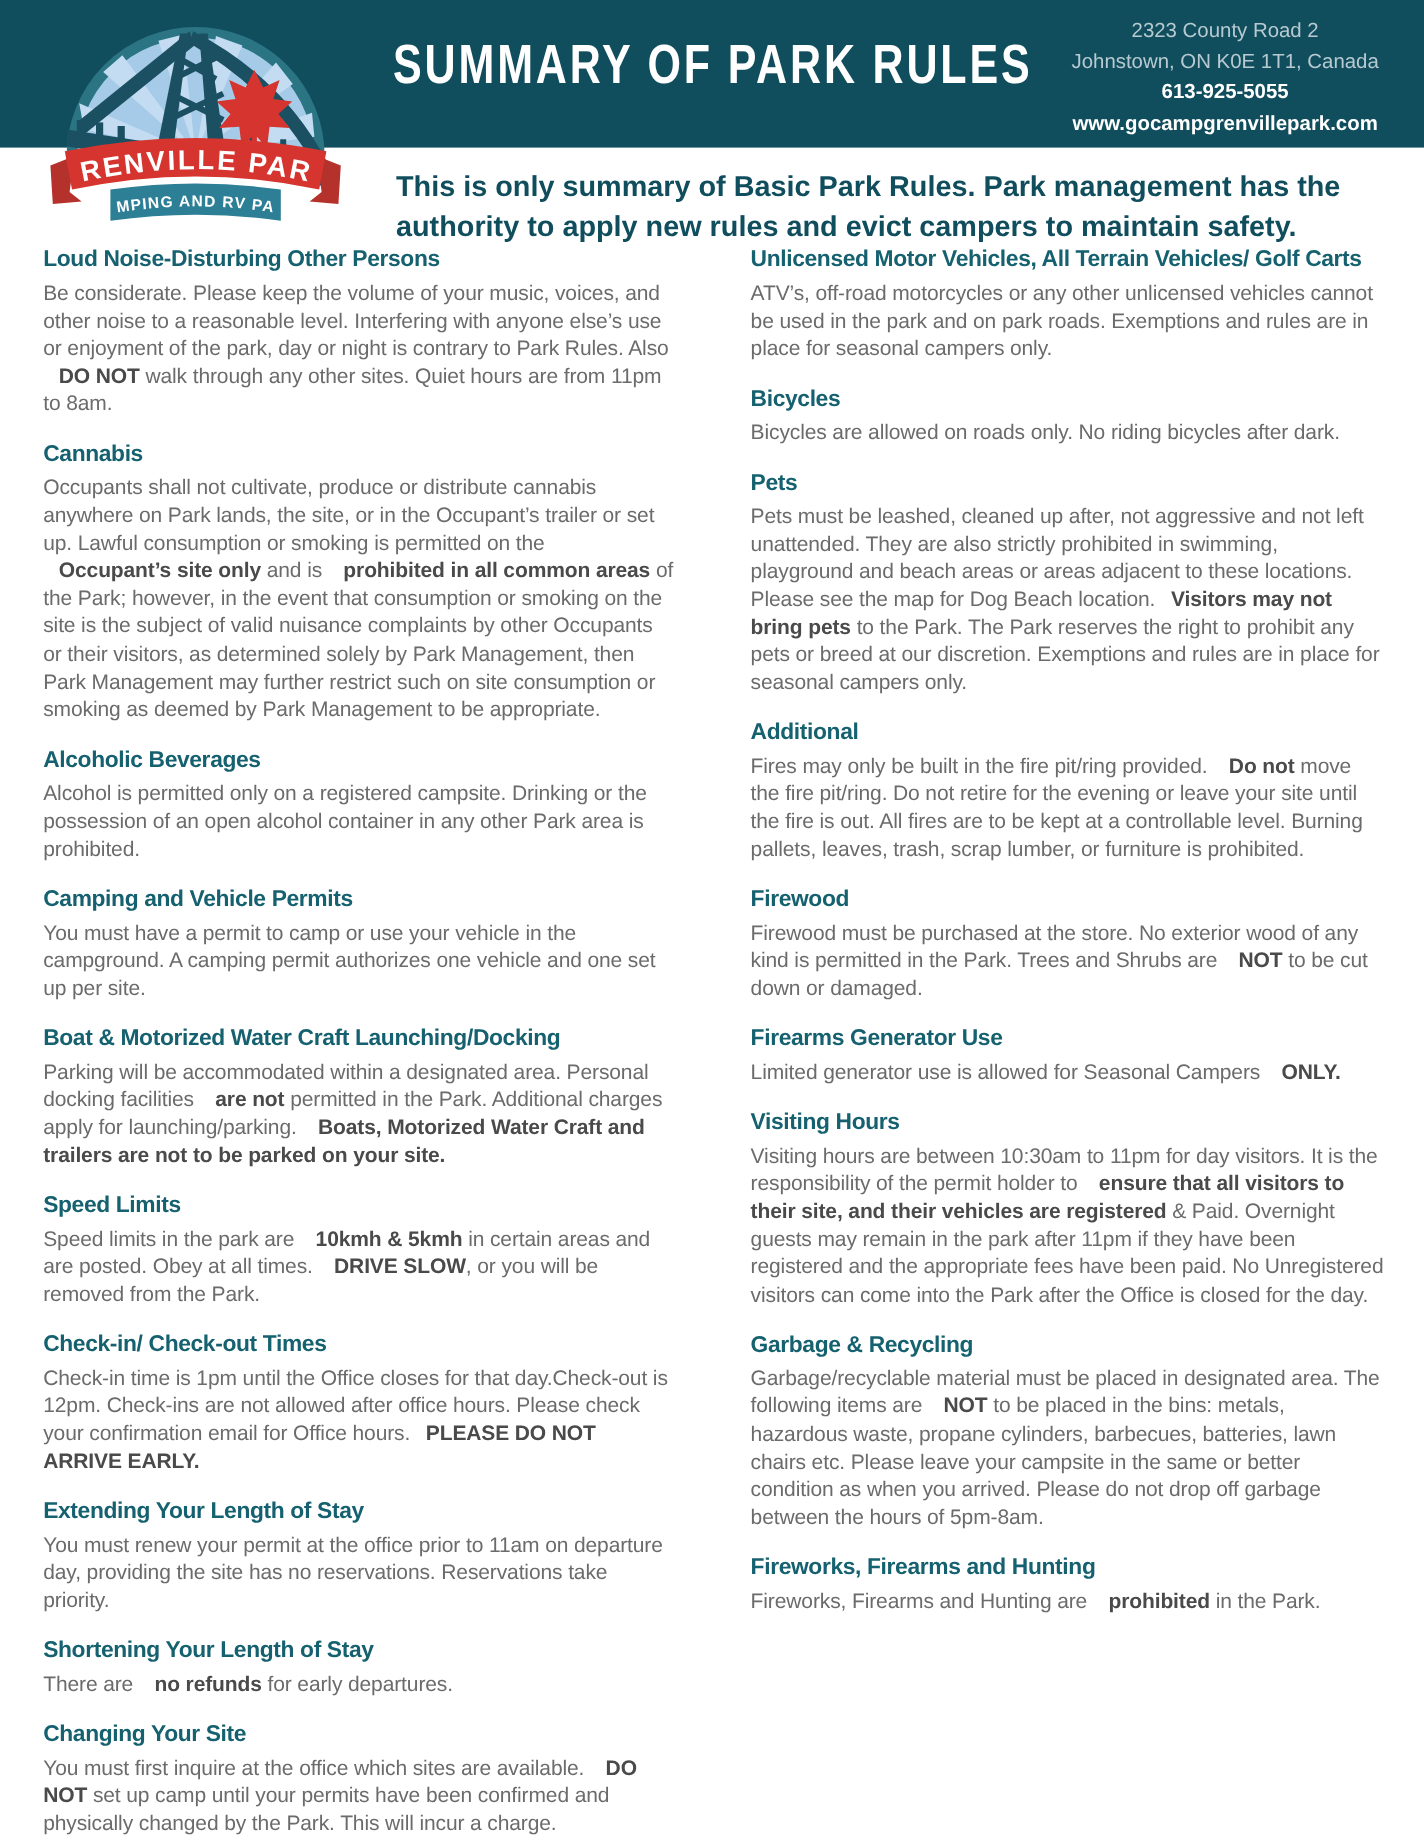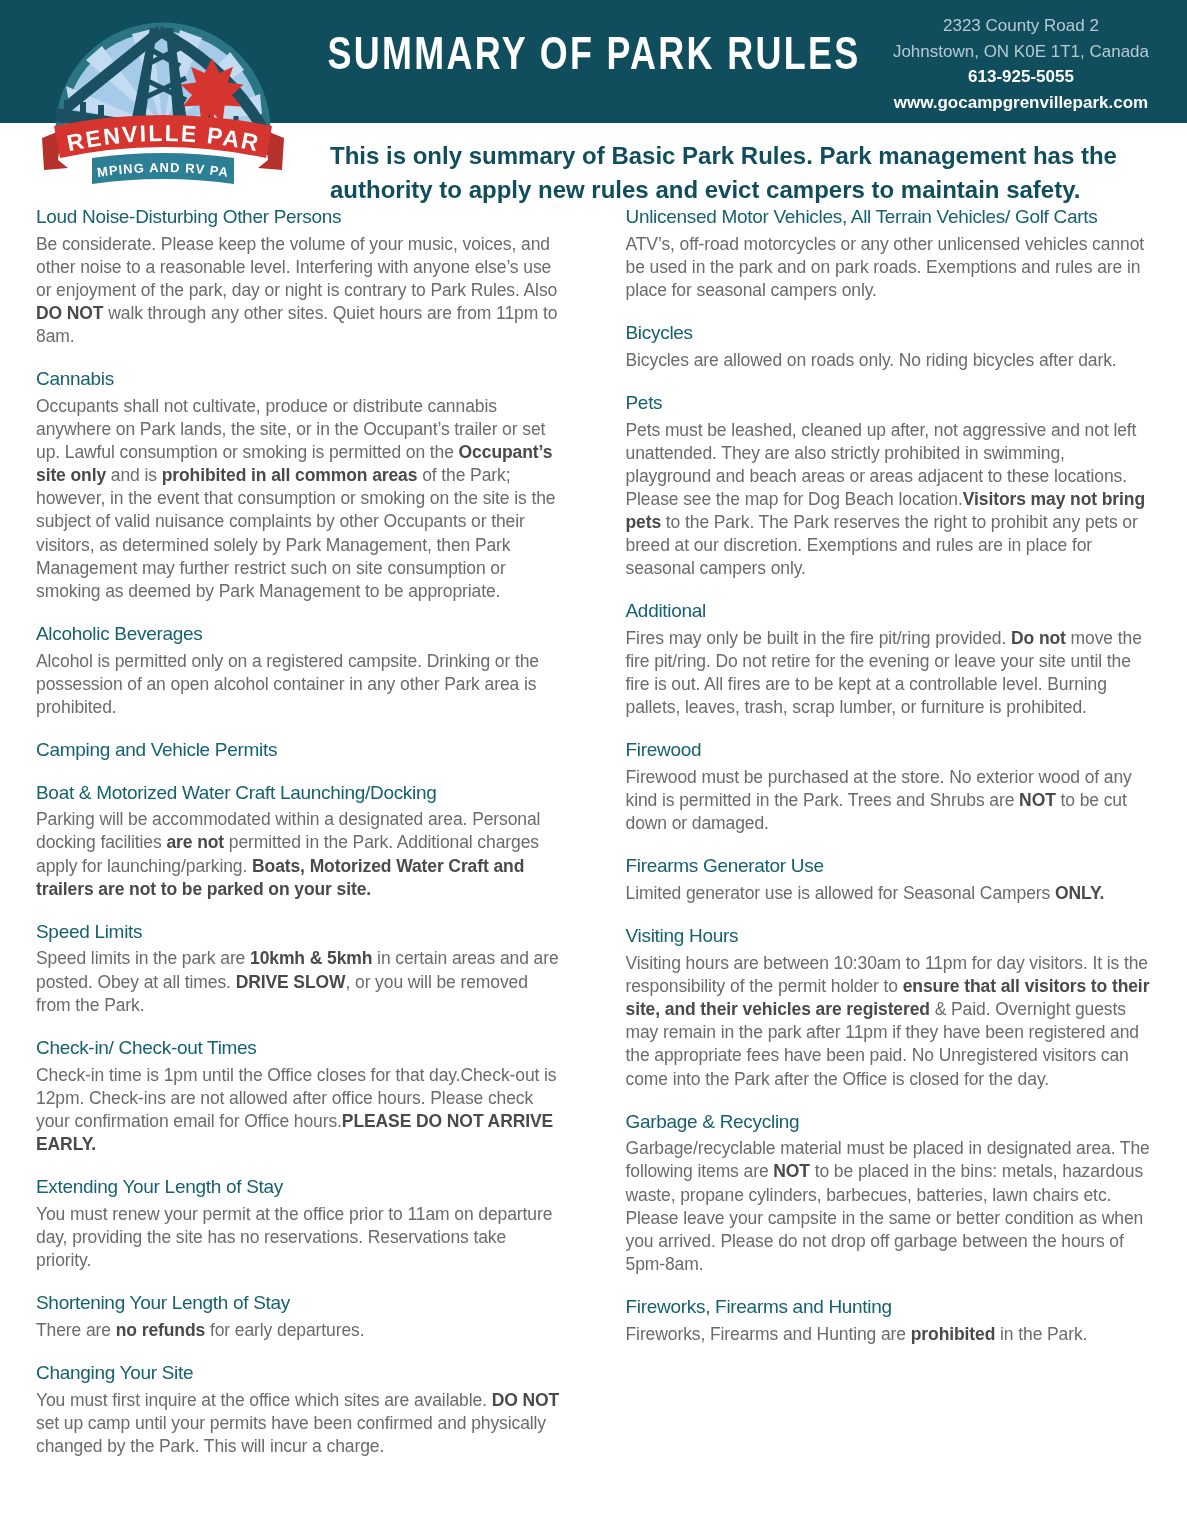--- a/index.html
+++ b/index.html
@@ -28,28 +28,28 @@
     color:#114e5d;font-weight:700;font-size:24px;line-height:1.42;margin:4px;
   }
   
   .content{
     position:absolute;top:205px;left:36px;right:34px;
     display:flex;gap:62px;
   }
   .col{flex:1;min-width:0;}
   section{margin:0 0 19px 0;}
   section h3{
-    margin:0 0 4px 0;color:#15616f;font-size:19px;font-weight:400;
+    margin:0 0 4px 0;color:#15616f;font-size:19px;font-weight:700;
     letter-spacing:-0.3px;line-height:1.25;
   }
   section p{
     margin:0;color:#6b6b6b;font-size:17.5px;line-height:1.32;
     letter-spacing:-0.1px;
   }
-  section p b{color:#4a4a4a;font-weight:700;}
+  section p b{color:#4a4a4a;font-weight:700;margin-left:13px;}
 </style>
 </head>
 <body>
 
 <div class="band"></div>
 
 <h1 class="title">SUMMARY OF PARK RULES</h1>
 
 <div class="contact">
   <div>2323 County Road 2</div>
@@ -119,20 +119,21 @@
       <section>
         <h3>Cannabis</h3>
         <p>Occupants shall not cultivate, produce or distribute cannabis anywhere on Park lands, the site, or in the Occupant’s trailer or set up. Lawful consumption or smoking is permitted on the <b>Occupant’s site only</b> and is <b>prohibited in all common areas</b> of the Park; however, in the event that consumption or smoking on the site is the subject of valid nuisance complaints by other Occupants or their visitors, as determined solely by Park Management, then Park Management may further restrict such on site consumption or smoking as deemed by Park Management to be appropriate.</p>
       </section>
       <section>
         <h3>Alcoholic Beverages</h3>
         <p>Alcohol is permitted only on a registered campsite. Drinking or the possession of an open alcohol container in any other Park area is prohibited.</p>
       </section>
       <section>
         <h3>Camping and Vehicle Permits</h3>
+        <p>You must have a permit to camp or use your vehicle in the campground. A camping permit authorizes one vehicle and one set up per site.</p>
       </section>
       <section>
         <h3>Boat &amp; Motorized Water Craft Launching/Docking</h3>
         <p>Parking will be accommodated within a designated area. Personal docking facilities <b>are not</b> permitted in the Park. Additional charges apply for launching/parking. <b>Boats, Motorized Water Craft and trailers are not to be parked on your site.</b></p>
       </section>
       <section>
         <h3>Speed Limits</h3>
         <p>Speed limits in the park are <b>10kmh &amp; 5kmh</b> in certain areas and are posted. Obey at all times. <b>DRIVE SLOW</b>, or you will be removed from the Park.</p>
       </section>
       <section>

